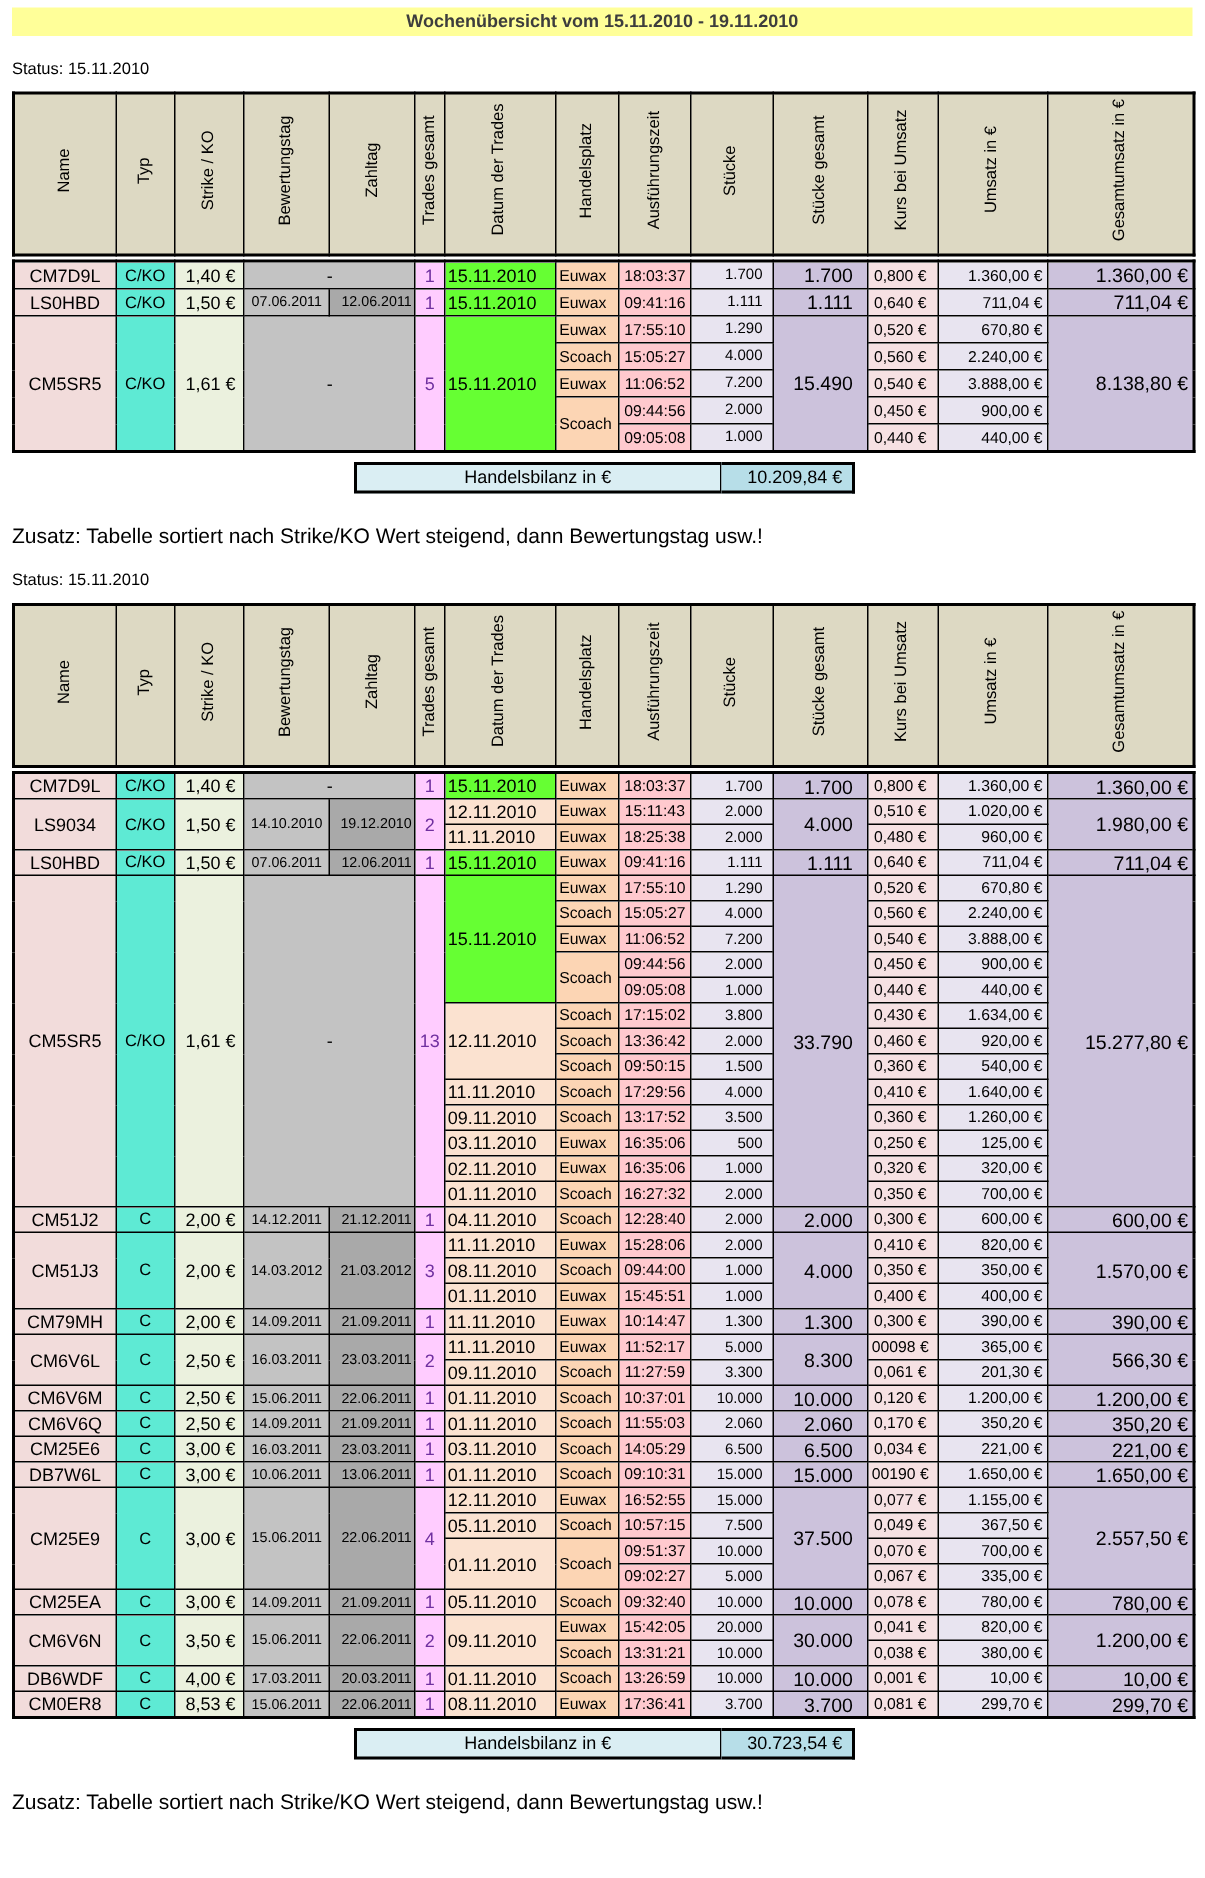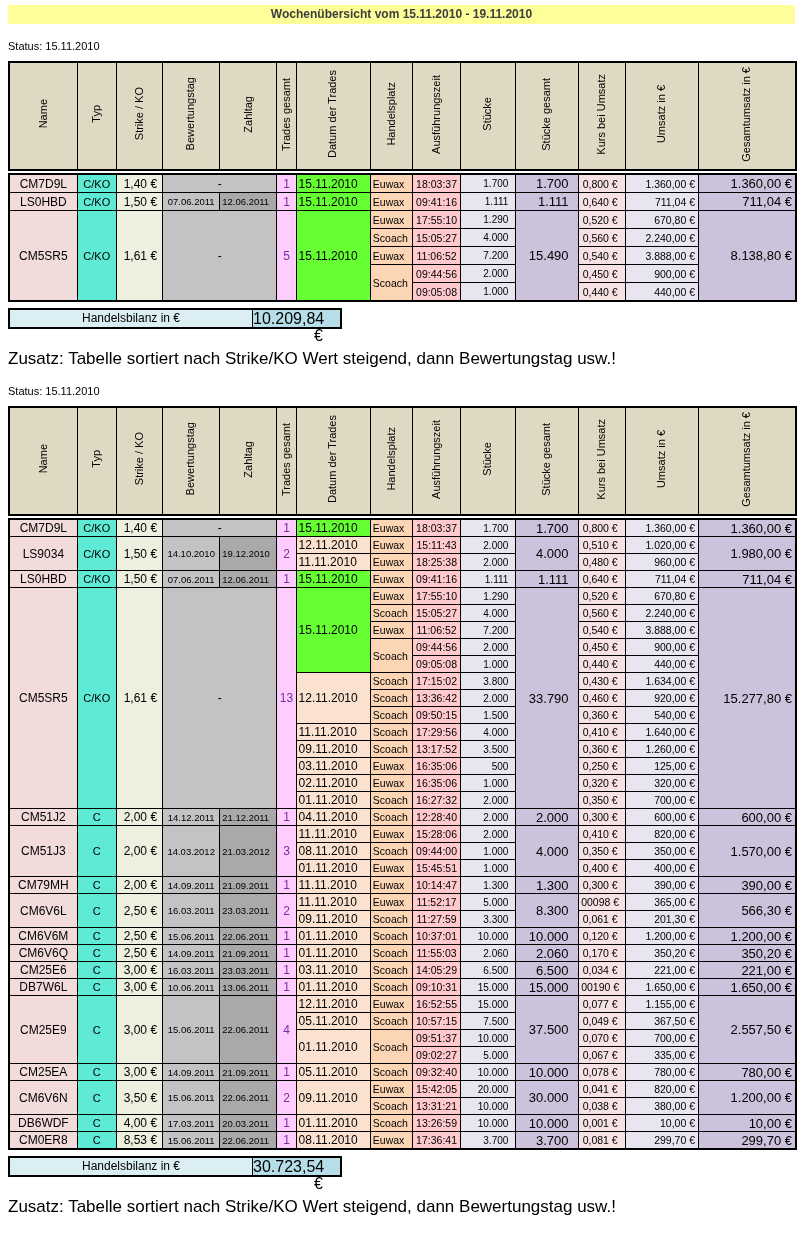--- a/index.html
+++ b/index.html
@@ -13,21 +13,21 @@
   }
   .banner{
     background:var(--banner-bg,#ffff99);
     height:19px;line-height:19px;
     text-align:center;
     font-size:12px;color:#3d3d3d;
     margin-bottom:16px;
     font-weight:bold;
   }
   .status{font-size:11px;color:#000;margin-bottom:9px}
-  .zusatz{font-size:17px;color:#000;margin-bottom:16px}
+  .zusatz{font-size:14px;color:#000;margin-bottom:16px}
 
   table.grid{
     border-collapse:collapse;
     table-layout:fixed;
     width:789px;
     border:2px solid #000;
   }
   table.grid.head{margin-bottom:2px}
   th.hc{
     background:var(--header-bg,#ddd9c3);
@@ -52,46 +52,46 @@
   }
   tr.sub td{border-top:1px dashed #000}
   table.solidsub tr.sub td{border-top:1px solid #000}
   .t-weekly td{height:17px}
   .t-monthly td{height:16px}
 
   .c-name{background:var(--name-bg,#f2dcdb);font-size:12px;text-align:center}
   .c-typ{background:#5eead4;font-size:11px;text-align:center}
   .c-strike{background:var(--strike-bg,#ebf1de);font-size:12px;text-align:right;padding-right:5px}
   .c-bew{background:var(--bewertungstag-bg,#c3c3c3);font-size:9.5px;text-align:center}
-  .c-zahl{background:var(--zahltag-bg,#a9a9a9);font-size:9.5px;text-align:left}
+  .c-zahl{background:var(--zahltag-bg,#a9a9a9);font-size:9.5px;text-align:right}
   .c-bewzahl{background:var(--bewertungstag-bg,#c3c3c3);font-size:12px;text-align:center}
   .c-trades{background:var(--trades-bg,#ffccff);color:var(--trades-color,#7030a0);font-size:12px;text-align:center}
   .c-datum{font-size:12px;}
   .c-datum.cur{background:var(--date-current-bg,#66ff33)}
   .c-datum.past{background:var(--date-past-bg,#fbe2d0)}
   .c-platz{background:var(--handelsplatz-bg,#fcd5b4);font-size:10.5px;text-align:left}
   .c-zeit{background:var(--zeit-bg,#ffc9ce);font-size:10.5px;text-align:center}
   .c-stk{background:var(--stuecke-bg,#e8e4f0);font-size:10px;text-align:right;padding-right:7px}
   .c-stkg{background:var(--stuecke-gesamt-bg,#ccc2dc);font-size:13px;text-align:right;padding-right:9px}
   .c-kurs{background:var(--kurs-bg,#f6e1e3);font-size:10.5px;text-align:center;padding-right:5px}
   .c-umsatz{background:var(--umsatz-bg,#e8e4f0);font-size:10.5px;text-align:right;padding-right:3px}
   .c-gesamt{background:var(--gesamtumsatz-bg,#ccc2dc);font-size:13px;text-align:right;padding-right:3px}
 
-  .balance{display:flex;width:789px;justify-content:flex-start;margin:6px 0 20px 0}
+  .balance{display:flex;width:789px;justify-content:center;margin:6px 0 20px 0}
   .balance .lbl{
     box-sizing:border-box;width:245px;height:21px;
     border:2px solid #000;border-right:1px solid #000;
     background:var(--balance-label-bg,#daeef3);
     font-size:12px;text-align:center;line-height:17px;color:#000;
   }
   .balance .val{
     box-sizing:border-box;width:89px;height:21px;
     border:2px solid #000;border-left:none;
     background:var(--balance-value-bg,#b7dee8);
-    font-size:16px;text-align:right;line-height:17px;padding-right:17px;color:#000;
+    font-size:12px;text-align:right;line-height:17px;padding-right:6px;color:#000;
   }
 </style>
 </head>
 <body>
 
 <div>
 
   <section>
     <div class="banner">
       <span>Wochenübersicht vom 15.11.2010 - 19.11.2010</span>

